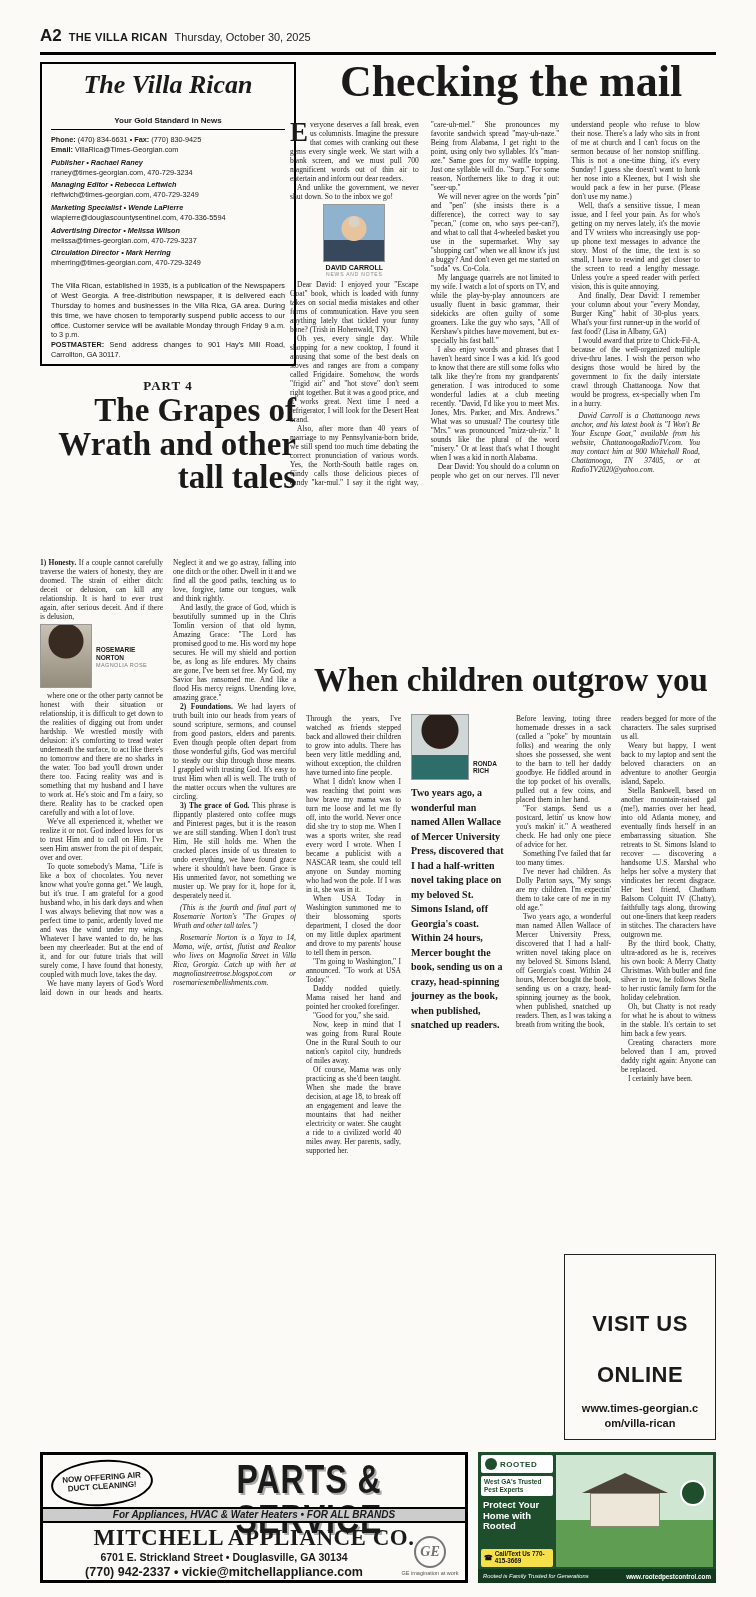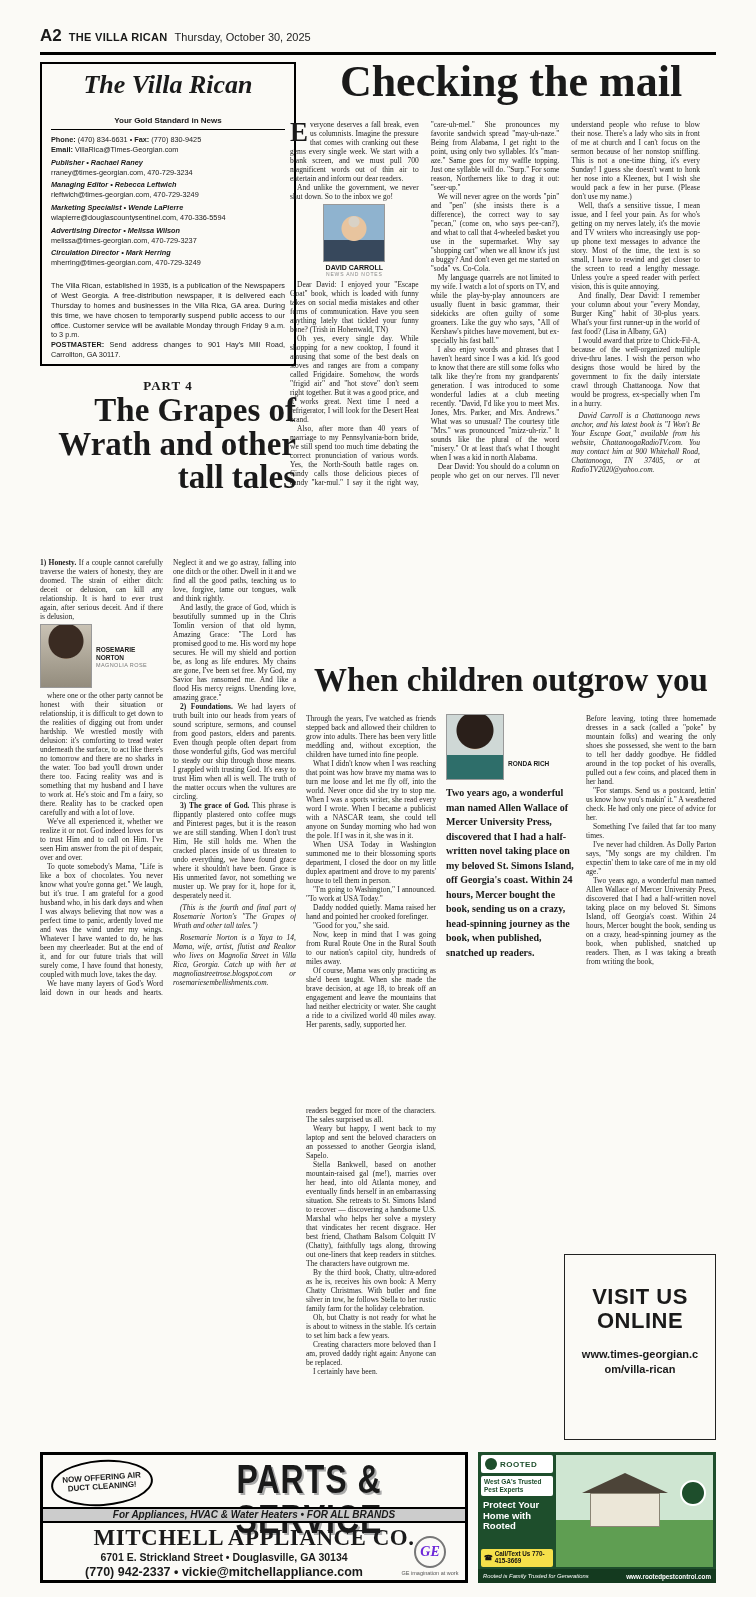--- a/index.html
+++ b/index.html
@@ -54,46 +54,46 @@
   .dc-fig { width:66px; margin:3px auto; break-inside:avoid; text-align:center; }
   .dc-photo { width:62px; height:58px; margin:0 auto; border:1px solid #999;
     background: radial-gradient(circle at 50% 30%, #d9d2c6 0 5px, transparent 6px),
                 radial-gradient(circle at 50% 42%, #e8c49e 0 12px, transparent 13px),
                 linear-gradient(#8fb3cf 0 62%, #37485c 62%); }
   .dc-name { font:bold 7px "Liberation Sans", sans-serif; margin-top:2px; }
   .dc-title { font:5px "Liberation Sans", sans-serif; color:#888; letter-spacing:.8px; }
 
   
   .kids-hl { position:absolute; left:306px; top:662px; width:410px; text-align:center; font:bold 33px "Liberation Serif", serif; }
-  .kids-grid { position:absolute; left:306px; top:714px; width:410px; height:728px; display:grid; grid-template-columns:repeat(3,1fr); gap:10px; font-size:7.5px; line-height:1.2; text-align:justify; overflow:hidden; }
+  .kids-grid { position:absolute; left:306px; top:714px; width:410px; height:728px; display:grid; grid-template-columns:repeat(4,1fr); gap:10px; font-size:7.5px; line-height:1.2; text-align:justify; overflow:hidden; }
   .kcol { overflow:hidden; }
   .kpar { text-indent:7px; }
   .kcol .kpar:first-child { text-indent:0; }
   .kcol2 { display:flex; flex-direction:column; }
   .rr-fig { display:flex; gap:4px; break-inside:avoid; margin-bottom:6px; }
   .rr-photo { width:58px; height:66px; flex:none; border:1px solid #999;
     background: radial-gradient(circle at 50% 24%, #2a1f1a 0 18px, transparent 19px),
                 radial-gradient(circle at 50% 36%, #eac9a8 0 11px, transparent 12px),
                 linear-gradient(#cfd8d6 0 62%, #2e6e6a 62%); }
   .rr-cap { font:bold 6.5px "Liberation Sans", sans-serif; padding-top:46px; }
   .pull { font:bold 10px/1.45 "Liberation Serif", serif; text-align:left; }
   .visit { position:absolute; right:0; bottom:2px; width:152px; height:186px; background:#fbfaf6; border:1px solid #222; text-align:center; padding-top:30px; }
-  .visit-l1, .visit-l2 { font:bold 22px/1.1 "Liberation Sans", sans-serif; letter-spacing:.5px; }
+  .visit-l1, .visit-l2 { font:bold 22px/1.1 "Liberation Sans", sans-serif; letter-spacing:.5px;margin-top:27px; }
   .visit-url { font:bold 11px/1.3 "Liberation Sans", sans-serif; margin-top:14px; padding:0 14px; word-break:break-all; }
 
   
   .ad-mitchell { position:absolute; left:40px; top:1452px; width:428px; height:131px; border:3px solid #000; background:#fbfaf6; overflow:hidden; }
   .burst { position:absolute; left:8px; top:5px; width:102px; height:46px; border:2px solid #000; border-radius:50%; display:flex; align-items:center; justify-content:center; text-align:center; font:bold 8px/1.1 "Liberation Sans", sans-serif; transform:rotate(-4deg); padding:3px; }
   .parts { position:absolute; left:116px; top:4px; width:300px; text-align:center; font:900 32px/1 "Liberation Sans", sans-serif; letter-spacing:1px; transform:scaleY(1.25); transform-origin:top; text-shadow:2px 2px 0 #aaa; }
   .graybar { position:absolute; left:0; right:0; top:52px; height:16px; background:#ccc; border-top:2px solid #000; border-bottom:2px solid #000; text-align:center; font:bold italic 10px/12px "Liberation Sans", sans-serif; }
   .mco { position:absolute; left:0; right:0; top:71px; text-align:center; font:bold 23px/1 "Liberation Serif", serif; letter-spacing:.5px; }
   .maddr { position:absolute; left:0; right:60px; top:96px; text-align:center; font:bold 10.5px "Liberation Sans", sans-serif; }
   .mphone { position:absolute; left:0; right:60px; top:110px; text-align:center; font:bold 12.5px "Liberation Sans", sans-serif; }
   .ge { position:absolute; right:6px; bottom:4px; width:58px; text-align:center; }
-  .ge-circle { width:32px; height:32px; margin:0 auto; border:2px solid #777; border-radius:50%; color:#6d28d9; font:bold italic 14px/28px "Liberation Serif", serif; text-align:center; }
+  .ge-circle { width:32px; height:32px; margin:0 auto; border:2px solid #777; border-radius:50%; color:#737373; font:bold italic 14px/28px "Liberation Serif", serif; text-align:center; }
   .ge-tag { font:5.5px "Liberation Sans", sans-serif; color:#555; margin-top:2px; }
 
   
   .ad-rooted { position:absolute; left:478px; top:1452px; width:238px; height:131px; background:#1e4e2c; overflow:hidden; }
   .rt-left { position:absolute; left:3px; top:3px; width:72px; bottom:16px; display:flex; flex-direction:column; gap:3px; }
   .rt-logocard { background:#fff; border-radius:2px; display:flex; align-items:center; gap:3px; padding:3px 4px; }
   .rt-dot { width:12px; height:12px; border-radius:50%; background:#1e4e2c; flex:none; }
   .rt-name { font:bold 8px "Liberation Sans", sans-serif; color:#1e4e2c; letter-spacing:.5px; }
   .rt-expert { background:#fff; color:#1e4e2c; font:bold 6.5px/1.2 "Liberation Sans", sans-serif; padding:2px 3px; border-radius:2px; }
   .rt-protect { color:#fff; font:bold 9.5px/1.15 "Liberation Sans", sans-serif; padding:1px 2px; }
@@ -225,21 +225,21 @@
     </div>
     <div class="kcol">
         <p class="kpar">Before leaving, toting three homemade dresses in a sack (called a "poke" by mountain folks) and wearing the only shoes she possessed, she went to the barn to tell her daddy goodbye. He fiddled around in the top pocket of his overalls, pulled out a few coins, and placed them in her hand.</p>
         <p class="kpar">"For stamps. Send us a postcard, lettin' us know how you's makin' it." A weathered check. He had only one piece of advice for her.</p>
         <p class="kpar">Something I've failed that far too many times.</p>
         <p class="kpar">I've never had children. As Dolly Parton says, "My songs are my children. I'm expectin' them to take care of me in my old age."</p>
         <p class="kpar">Two years ago, a wonderful man named Allen Wallace of Mercer University Press, discovered that I had a half-written novel taking place on my beloved St. Simons Island, off Georgia's coast. Within 24 hours, Mercer bought the book, sending us on a crazy, head-spinning journey as the book, when published, snatched up readers. Then, as I was taking a breath from writing the book,</p>
       </div>
     <div class="kcol">
         <p class="kpar">readers begged for more of the characters. The sales surprised us all.</p>
-        <p class="kpar">Weary but happy, I went back to my laptop and sent the beloved characters on an possessed to another Georgia island, Sapelo.</p>
+        <p class="kpar">Weary but happy, I went back to my laptop and sent the beloved characters on an adventure to another Georgia island, Sapelo.</p>
         <p class="kpar">Stella Bankwell, based on another mountain-raised gal (me!), marries over her head, into old Atlanta money, and eventually finds herself in an embarrassing situation. She retreats to St. Simons Island to recover — discovering a handsome U.S. Marshal who helps her solve a mystery that vindicates her recent disgrace. Her best friend, Chatham Balsom Colquitt IV (Chatty), faithfully tags along, throwing out one-liners that keep readers in stitches. The characters have outgrown me.</p>
         <p class="kpar">By the third book, Chatty, ultra-adored as he is, receives his own book: A Merry Chatty Christmas. With butler and fine silver in tow, he follows Stella to her rustic family farm for the holiday celebration.</p>
         <p class="kpar">Oh, but Chatty is not ready for what he is about to witness in the stable. It's certain to set him back a few years.</p>
         <p class="kpar">Creating characters more beloved than I am, proved daddy right again: Anyone can be replaced.</p>
         <p class="kpar">I certainly have been.</p>
       </div>
     <aside class="visit">
       <div class="visit-l1">VISIT US</div>
       <div class="visit-l2">ONLINE</div>
       <div class="visit-url">www.times-georgian.com/villa-rican</div>

